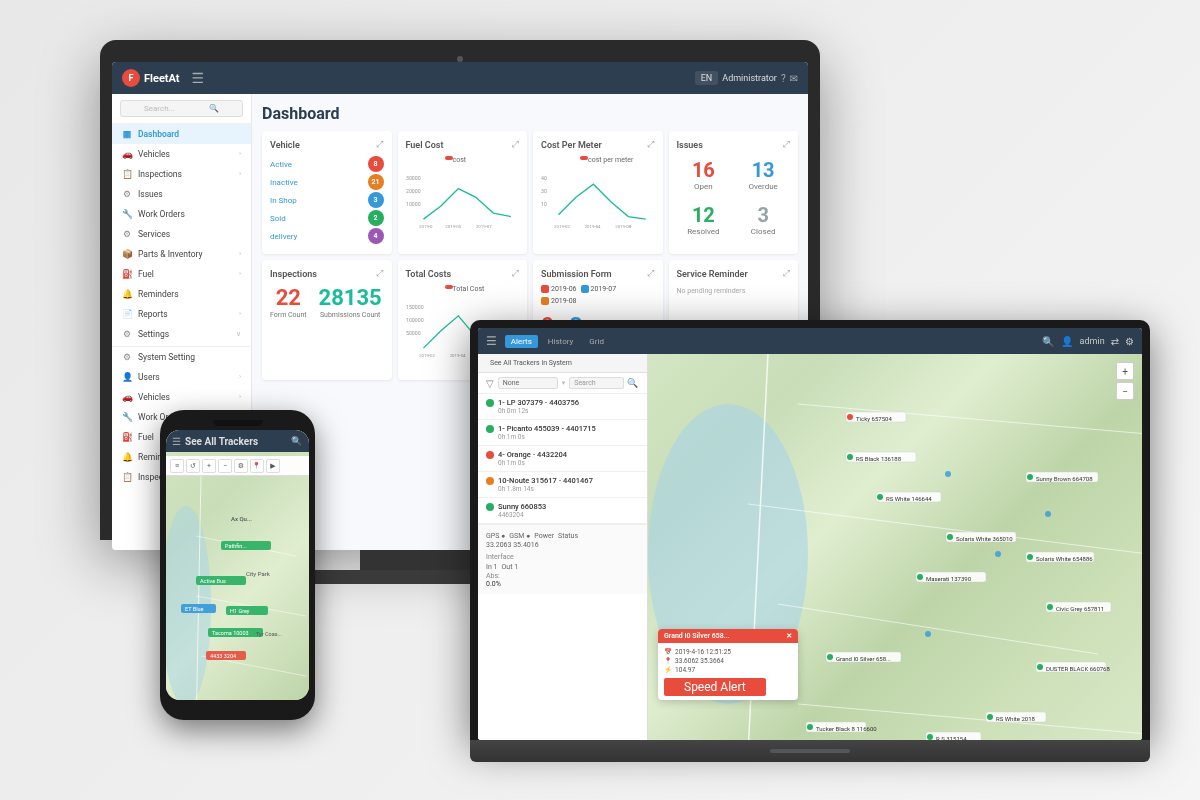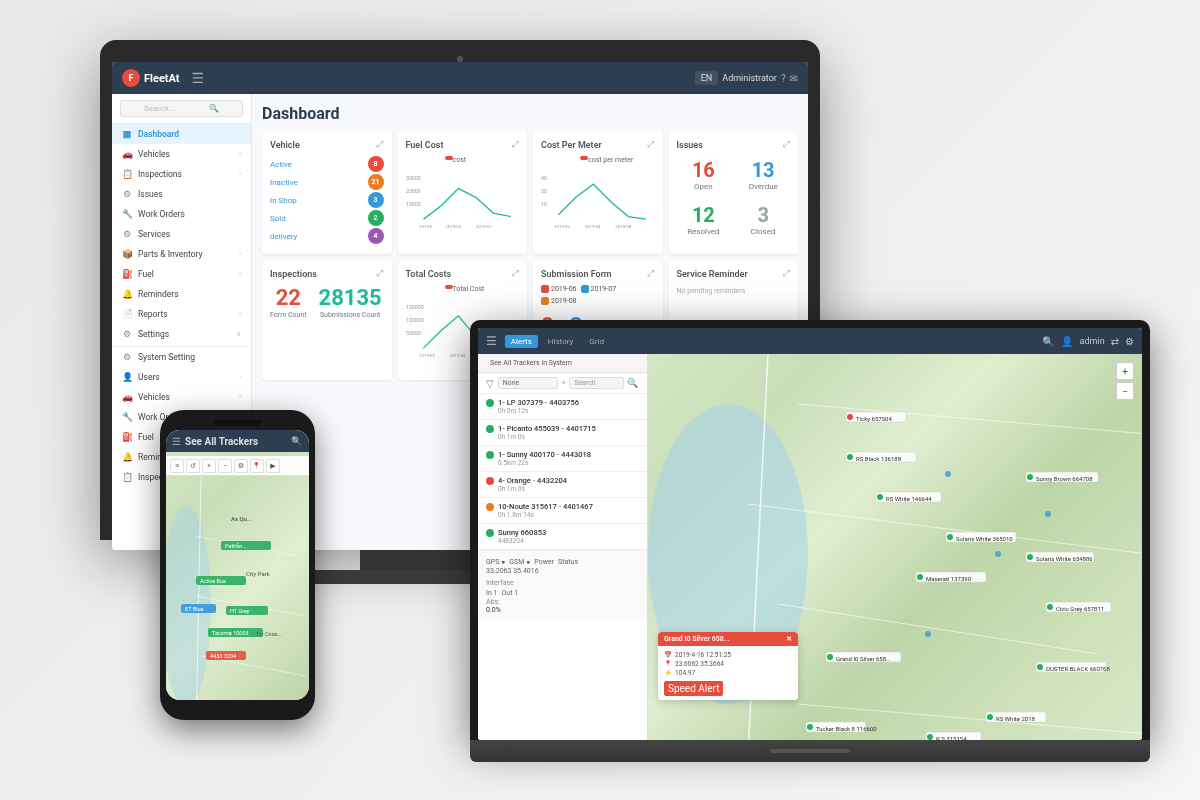--- a/index.html
+++ b/index.html
@@ -1012,27 +1012,20 @@
                   <div class="tracker-info">
                     <div class="tracker-name">1- LP 307379 - 4403756</div>
                     <div class="tracker-sub">0h 0m 12s</div>
                   </div>
                 </div>
                 <div class="tracker-item">
                   <div class="tracker-icon green"></div>
                   <div class="tracker-info">
                     <div class="tracker-name">1- Picanto 455039 - 4401715</div>
                     <div class="tracker-sub">0h 1m 0s</div>
-                  </div>
-                </div>
-                <div class="tracker-item">
-                  <div class="tracker-icon green"></div>
-                  <div class="tracker-info">
-                    <div class="tracker-name">1- Sunny 400170 - 4443018</div>
-                    <div class="tracker-sub">0.5km 22s</div>
                   </div>
                 </div>
                 <div class="tracker-item">
                   <div class="tracker-icon red"></div>
                   <div class="tracker-info">
                     <div class="tracker-name">4- Orange - 4432204</div>
                     <div class="tracker-sub">0h 1m 0s</div>
                   </div>
                 </div>
                 <div class="tracker-item">
@@ -1174,21 +1167,21 @@
                     <span>2019-4-16 12:51:25</span>
                   </div>
                   <div class="popup-row">
                     <span class="popup-label">📍</span>
                     <span>33.6062 35.3664</span>
                   </div>
                   <div class="popup-row">
                     <span class="popup-label">⚡</span>
                     <span>104.97</span>
                   </div>
-                  <div style="margin-top:3px;padding:2px 4px;background:#e74c3c;color:white;border-radius:2px;font-size:10px;display:inline-block;">
+                  <div style="margin-top:3px;padding:2px 20px;background:#e74c3c;color:white;border-radius:2px;font-size:12px;display:inline-block;">
                     <span>Speed Alert</span>
                   </div>
                 </div>
               </div>
 
             </div>
           </div>
         </div>
 
       </div>

